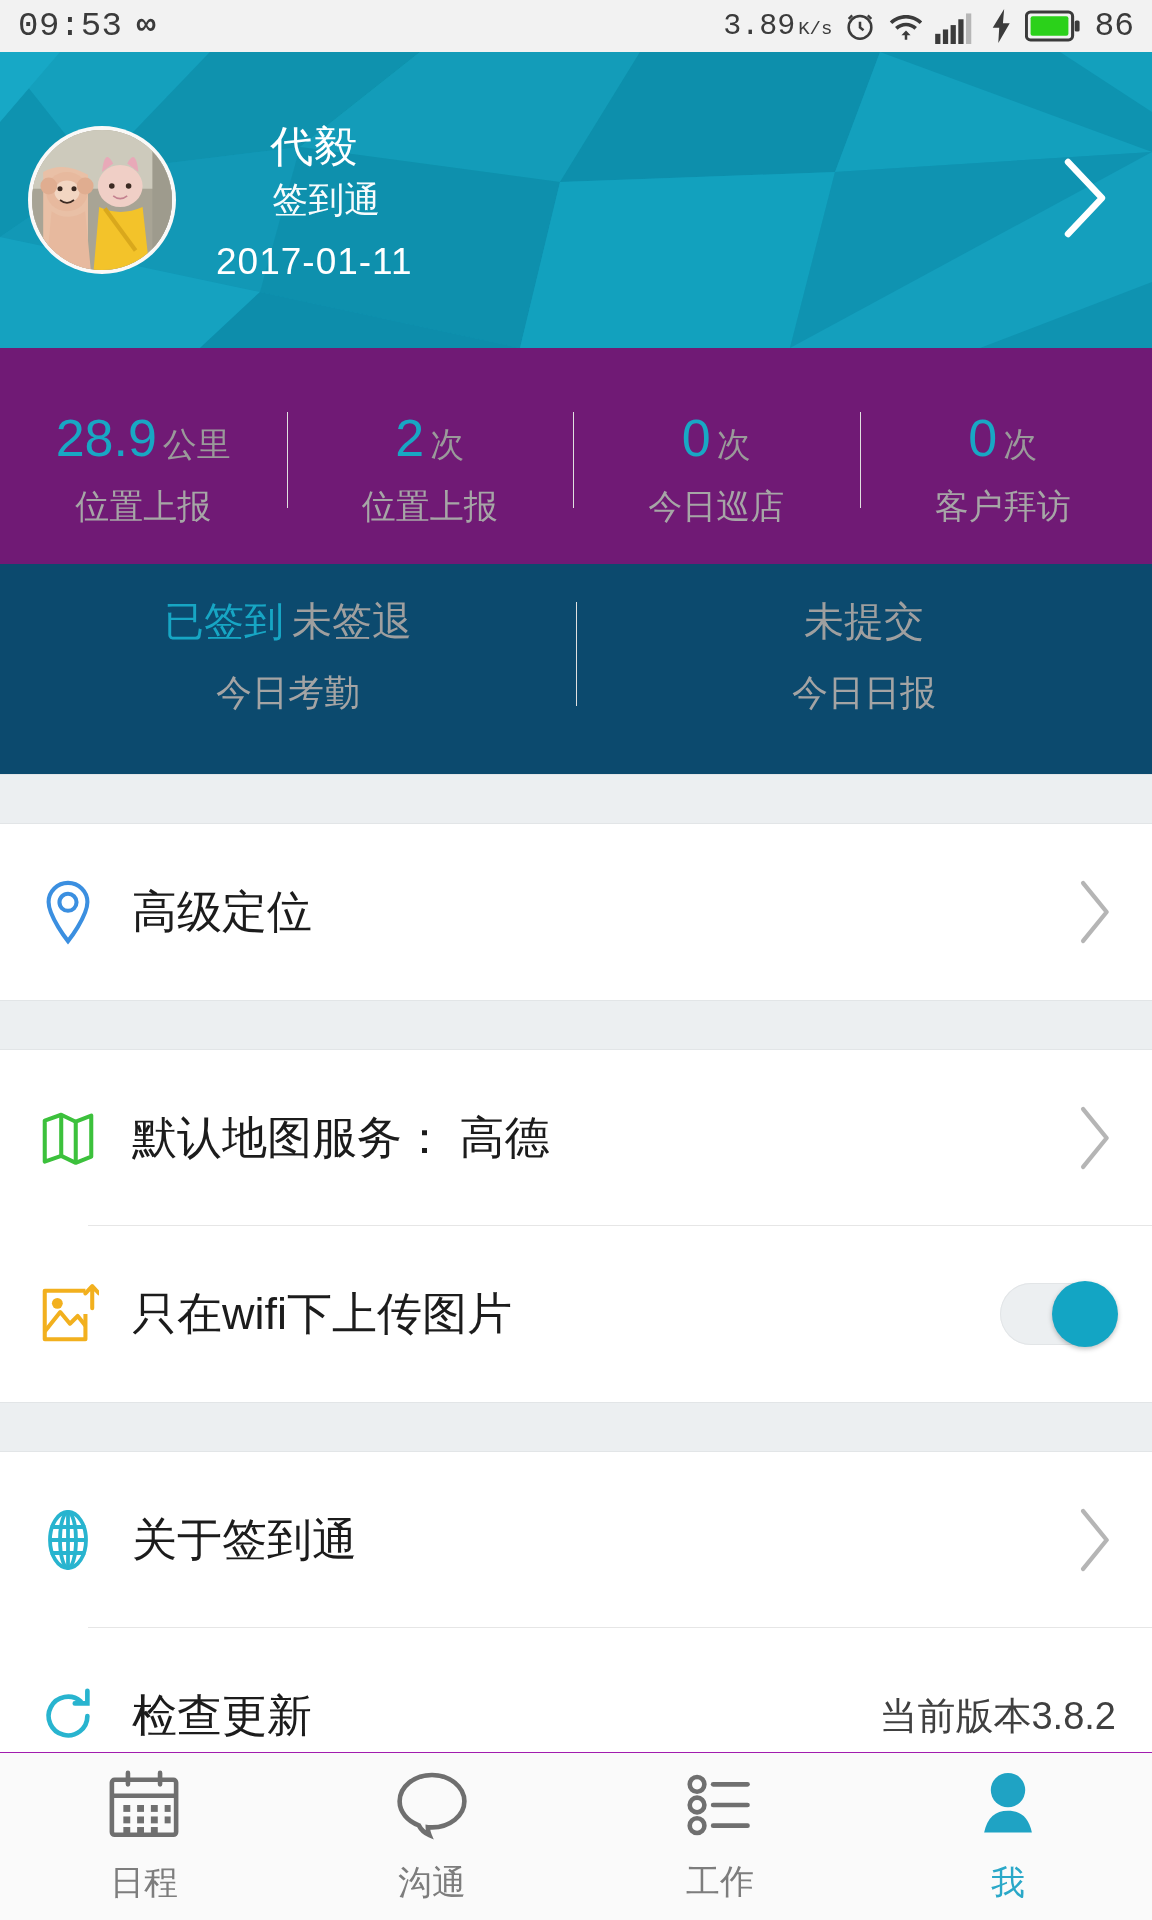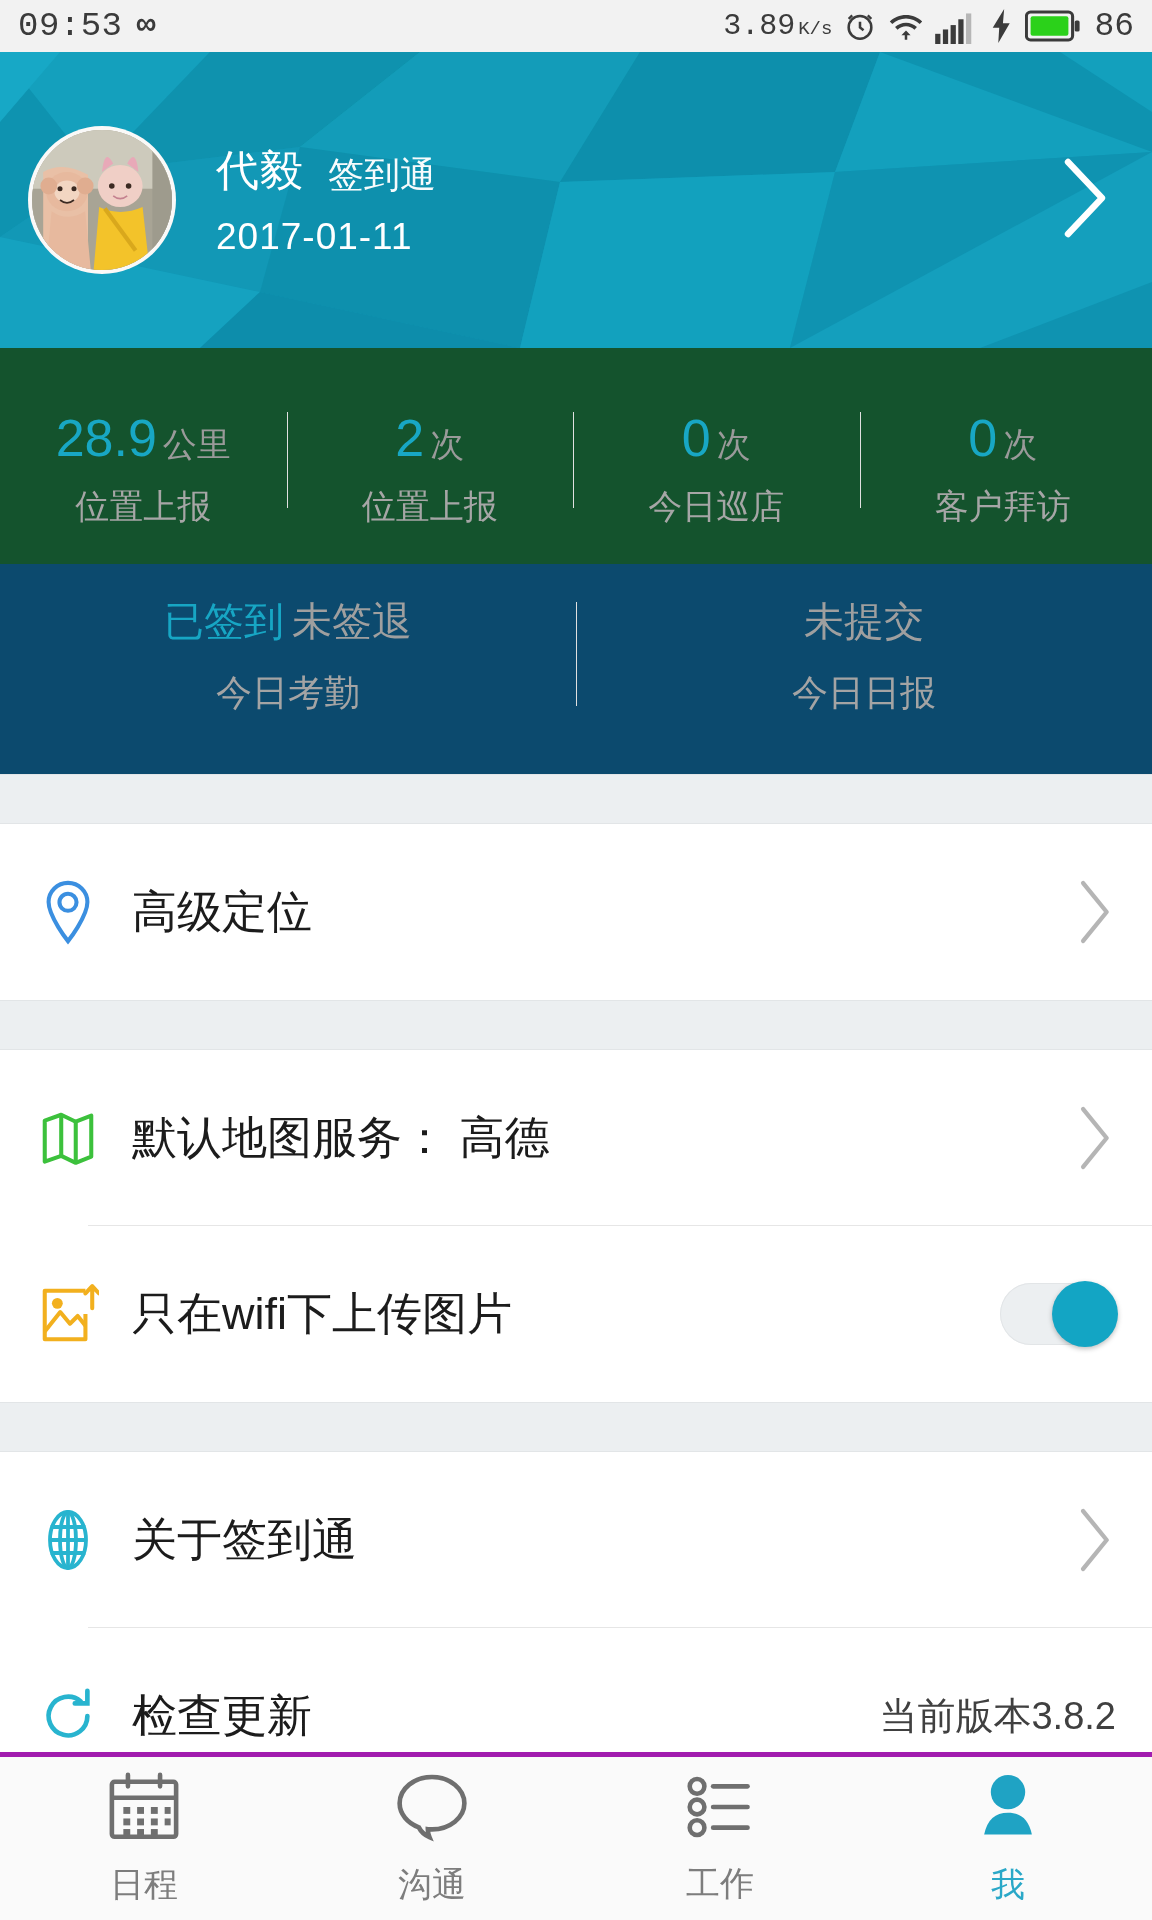--- a/index.html
+++ b/index.html
@@ -42,30 +42,30 @@
     padding: 0 36px 0 28px;
   }
   .avatar {
     width: 148px; height: 148px; border-radius: 50%;
     border: 4px solid rgba(255,255,255,0.9);
     overflow: hidden; flex: 0 0 auto;
     position: relative; background:#c9c2b6;
   }
   .avatar svg { position:absolute; inset:0; width:100%; height:100%; }
   .banner-text { margin-left: 40px; color: #fff; }
-  .banner-row1 { display: flex; align-items: flex-end; }
+  .banner-row1 { display: flex; align-items: center; flex-direction: column; }
   .b-name { font-size: 43px; letter-spacing: 1px; }
   .b-app { font-size: 36px; margin-left: 24px; opacity: 0.97; }
   .b-date { font-size: 37px; margin-top: 16px; letter-spacing: 1px; }
   .banner-chevron { margin-left: auto; }
 
   
   .stats {
     display: flex; width: 100%;
-    padding: 60px 6px 34px 0; background: #14532d;
+    padding: 60px 6px 34px 0; background: #701a75;
   }
   .stat { flex: 1; text-align: center; position: relative; }
   .stat + .stat::before {
     content:""; position: absolute; left: 0; top: 4px;
     width: 1px; height: 96px; background: #e0e0e0;
   }
   .stat-top { display: flex; align-items: baseline; justify-content: center; }
   .stat-num { font-size: 52px; color: #18a7c4; letter-spacing: 0px; }
   .stat-unit { font-size: 34px; color: #9a9a9a; margin-left: 6px; }
   .stat-label { font-size: 34px; color: #a6a6a6; margin-top: 16px; }
@@ -111,21 +111,21 @@
   .toggle .knob {
     position:absolute; top: -2px; right: -2px;
     width: 66px; height: 66px; border-radius: 50%;
     background: #13a5c4;
     box-shadow: 0 2px 5px rgba(0,0,0,0.25);
   }
 
   
   .tabbar {
     position: absolute; left: 0; bottom: 0; width: 100%; height: 168px;
-    background: #fafafa; border-top: 5px solid #a21caf;
+    background: #fafafa; border-top: 1px solid #a21caf;
     display: flex;
   }
   .tab { flex: 1; display:flex; flex-direction: column; align-items: center; justify-content: center; gap: 14px; }
   .tab-label { font-size: 34px; color: #7d7d7d; }
   .tab.active .tab-label { color: #2aa8c8; }
 </style>
 </head>
 <body>
 
 <div class="phone">

